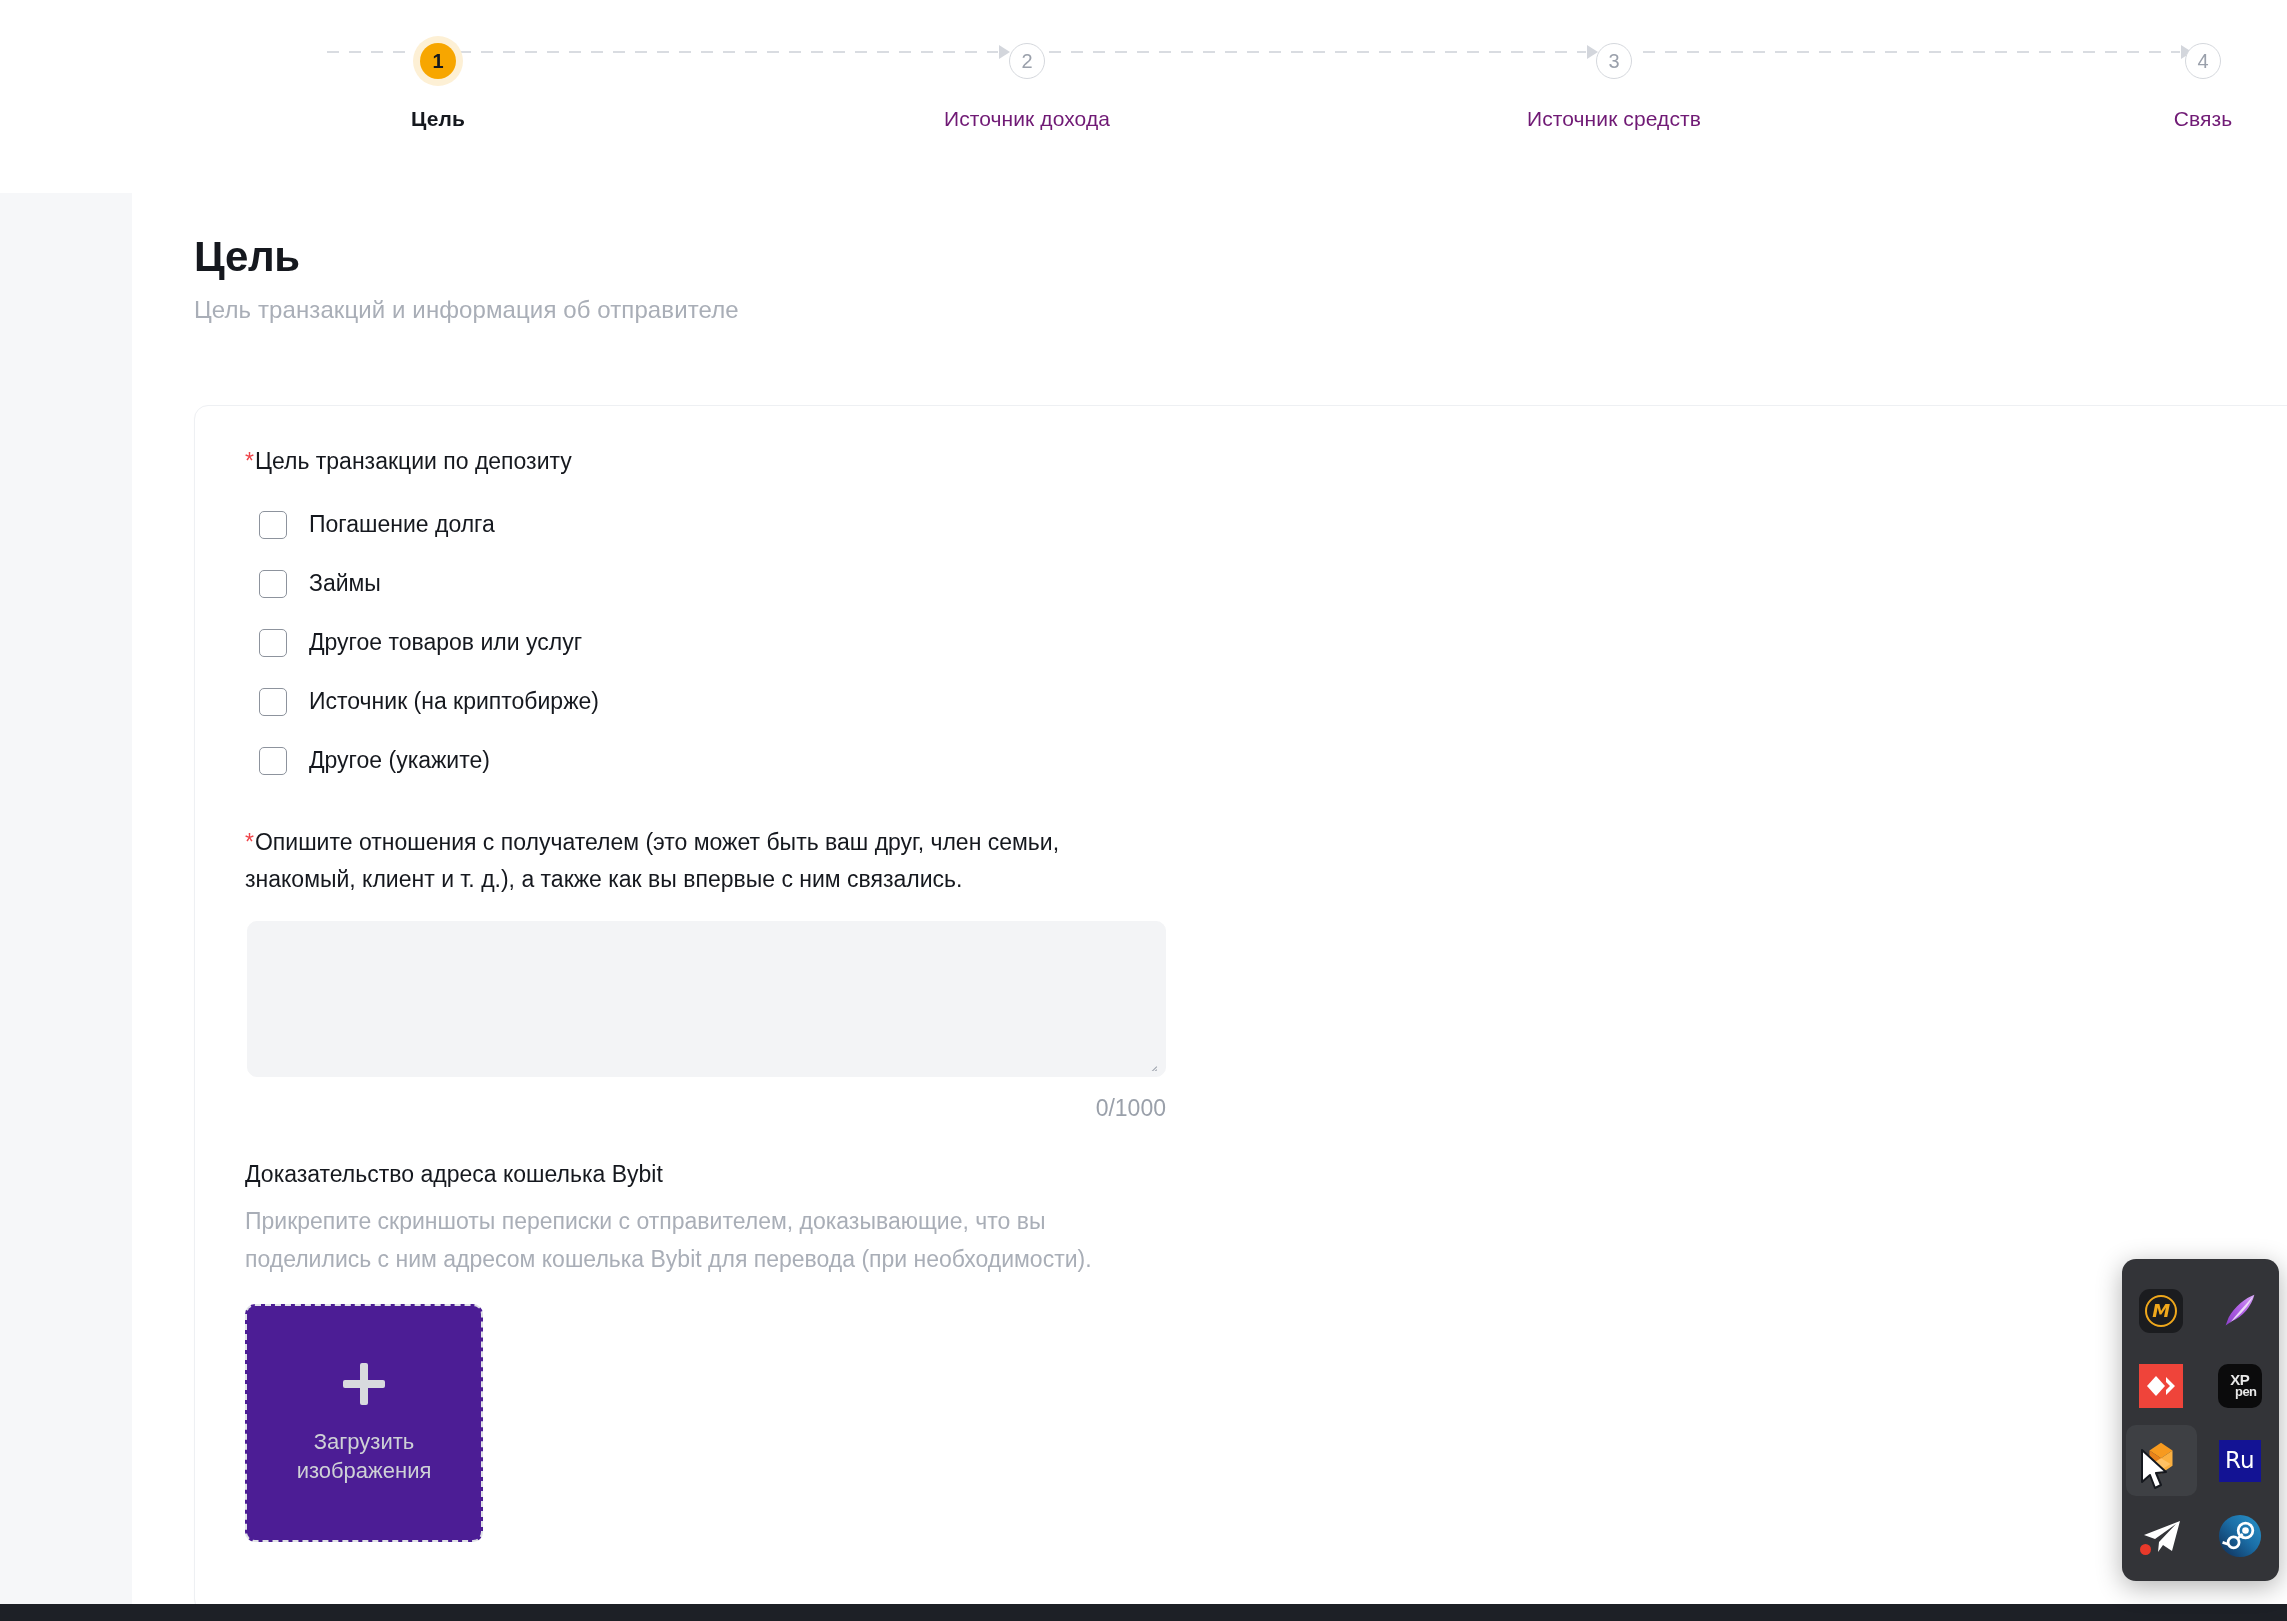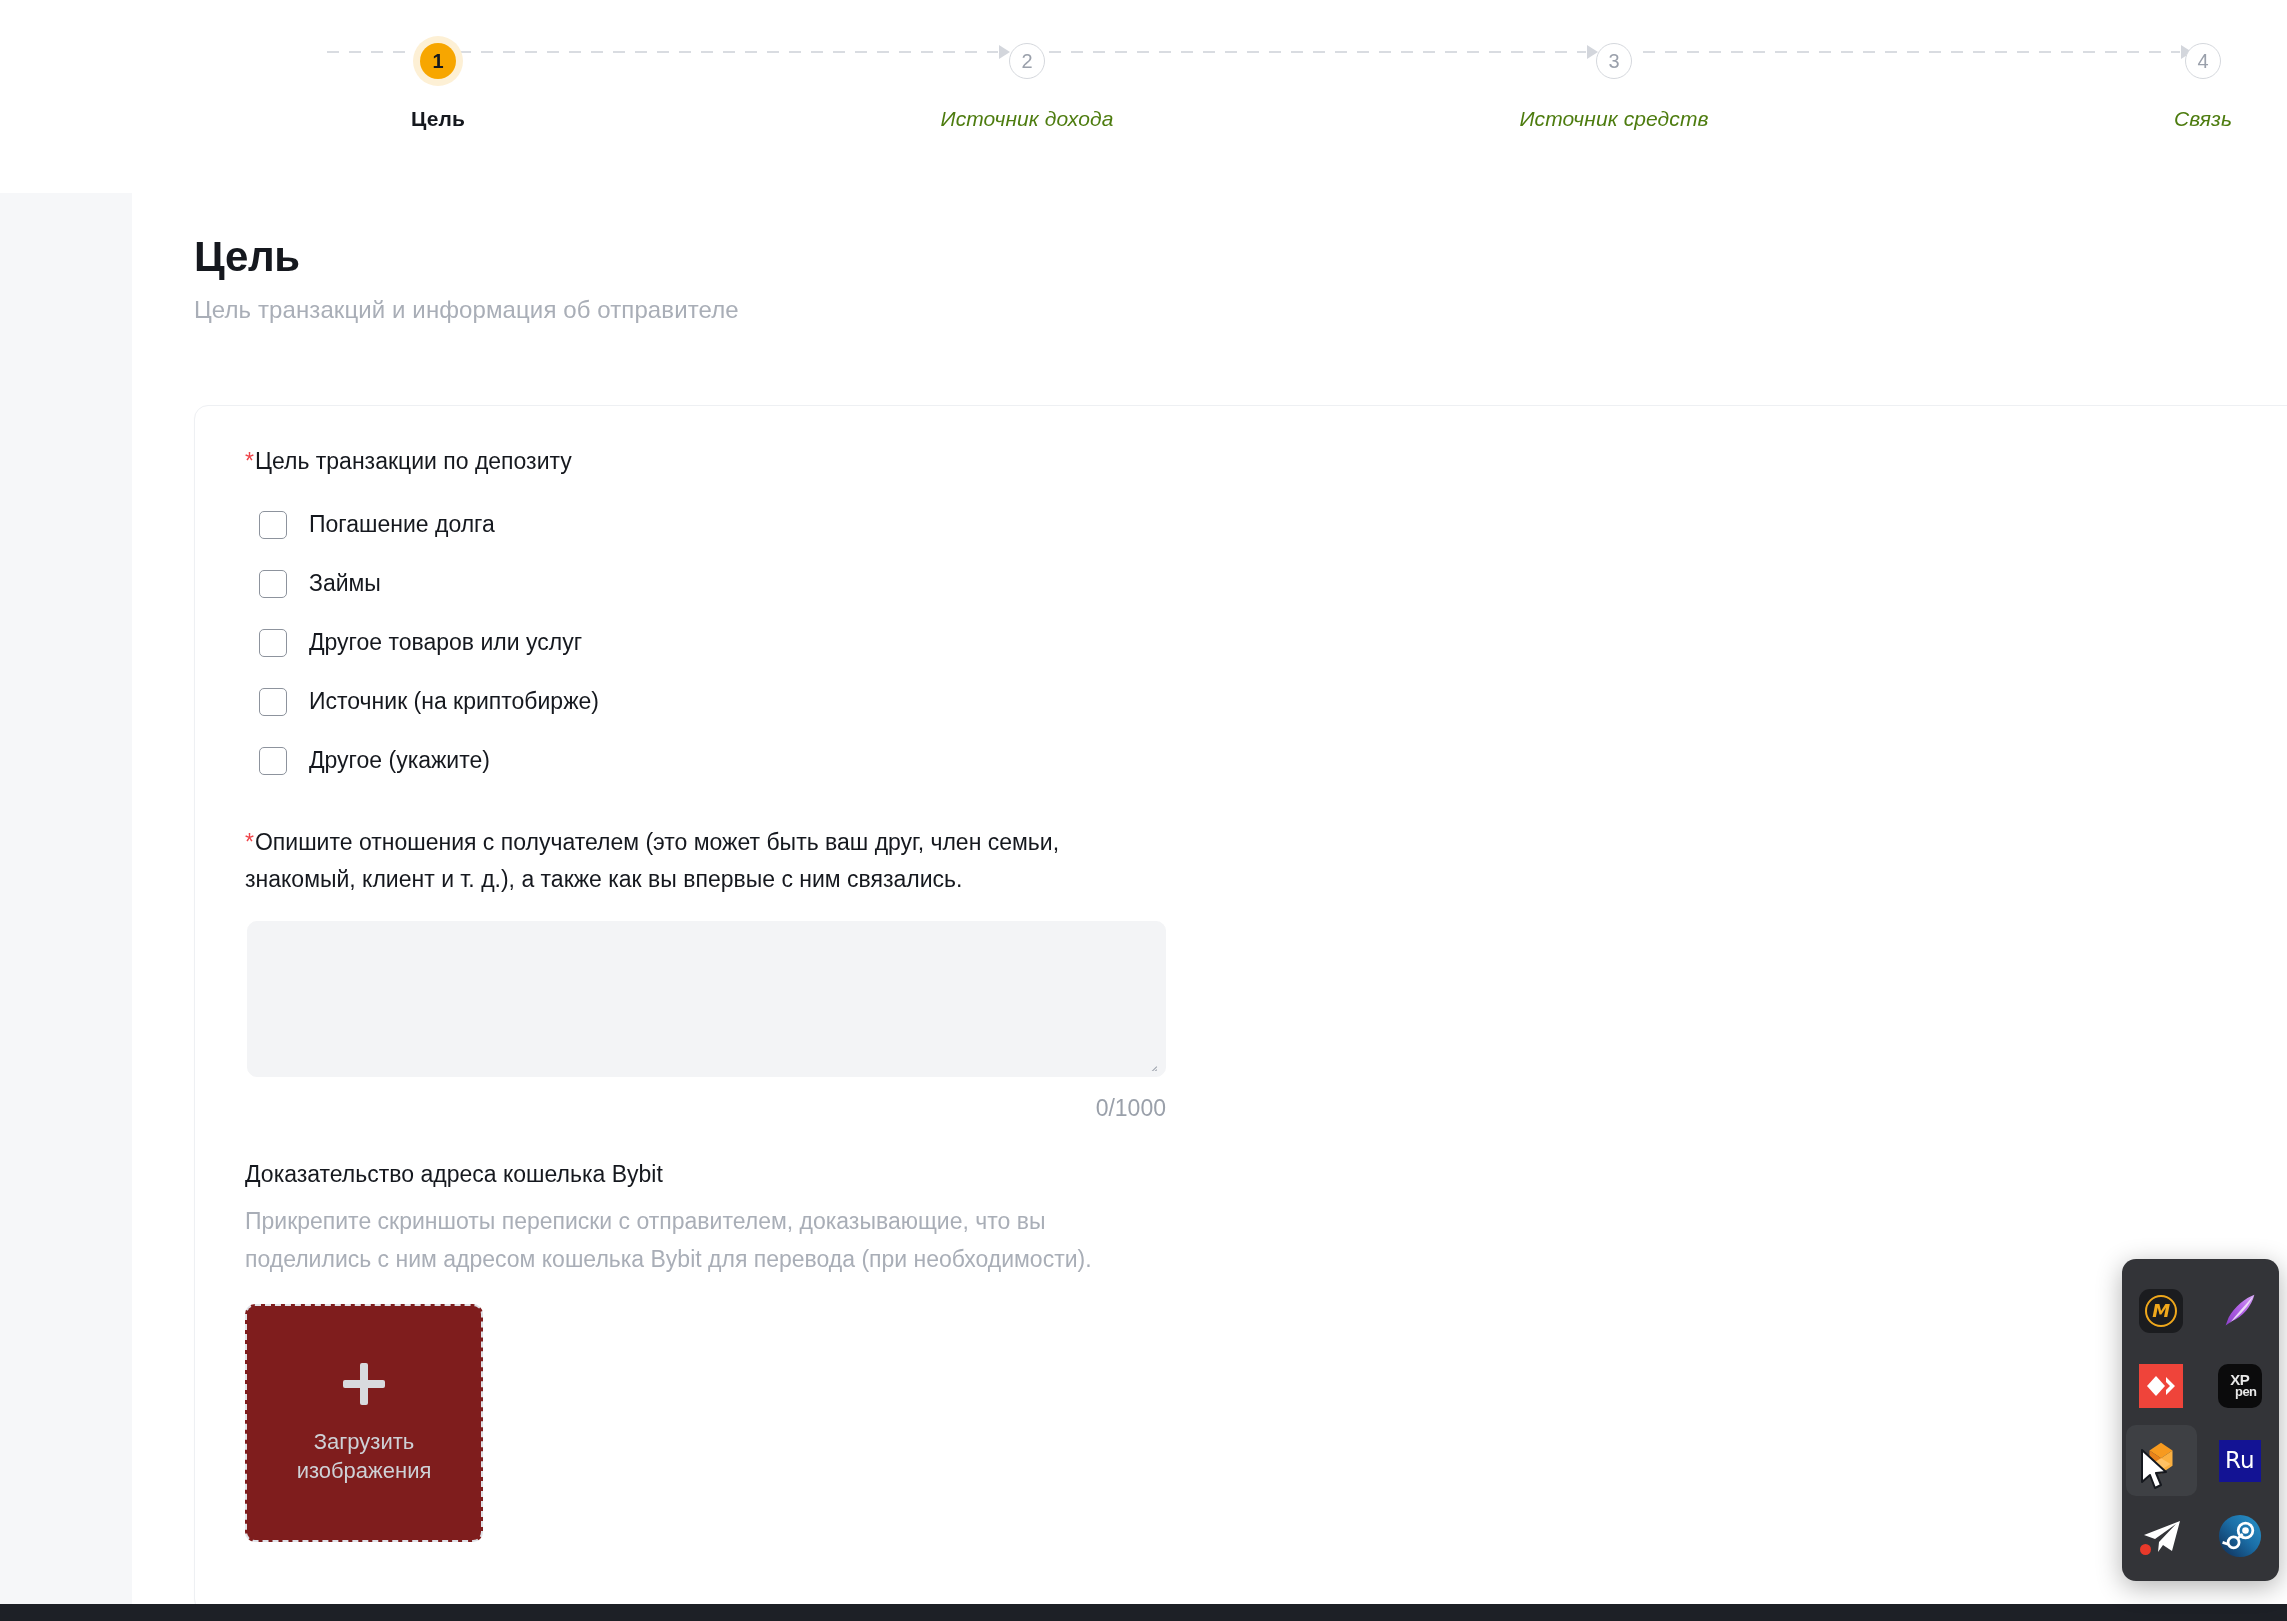--- a/index.html
+++ b/index.html
@@ -83,21 +83,21 @@
     color: #9aa0ab;
     font-weight: 400;
   }
   .step .step-label {
     margin-top: 21px;
     font-size: 21px;
     letter-spacing: 0.1px;
     white-space: nowrap;
   }
   .step.active .step-label { color: #15181e; font-weight: 700; }
-  .step.idle   .step-label { color: #4d7c0f; font-weight: 400; font-style: italic; }
+  .step.idle   .step-label { color: #701a75; font-weight: 400; }
 
   .connector {
     position: absolute;
     top: 51px;
     height: 2px;
     display: flex;
     align-items: center;
   }
   .connector .dashline {
     flex: 1 1 auto;
@@ -242,21 +242,21 @@
     margin-top: 26px;
     width: 238px;
     height: 238px;
     border: 2px dashed #e0e2e7;
     border-radius: 10px;
     display: flex;
     flex-direction: column;
     align-items: center;
     justify-content: center;
     cursor: pointer;
-    background: #7f1d1d;
+    background: #4c1d95;
   }
   .dz-plus {
     width: 46px;
     height: 46px;
     position: relative;
   }
   .dz-plus::before, .dz-plus::after {
     content: "";
     position: absolute;
     background: #d8dade;

